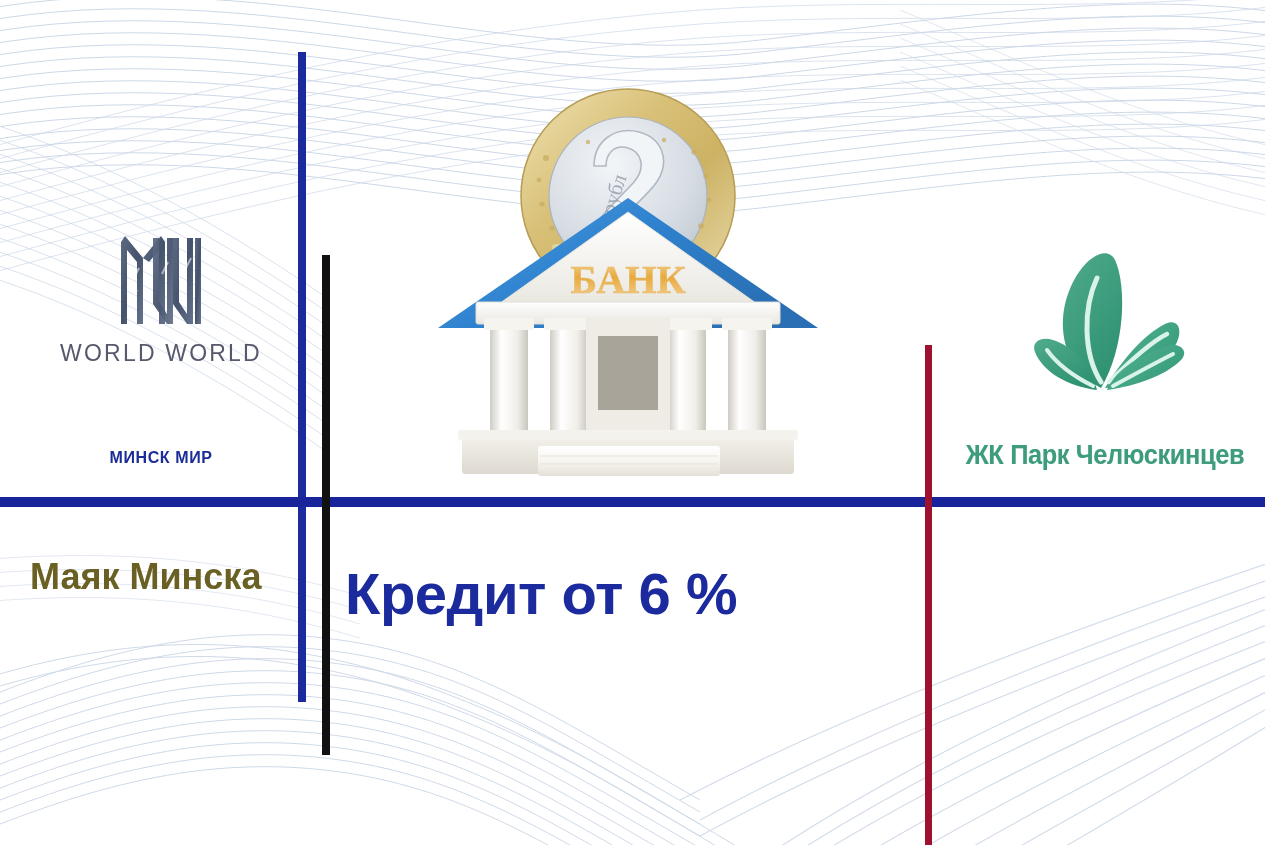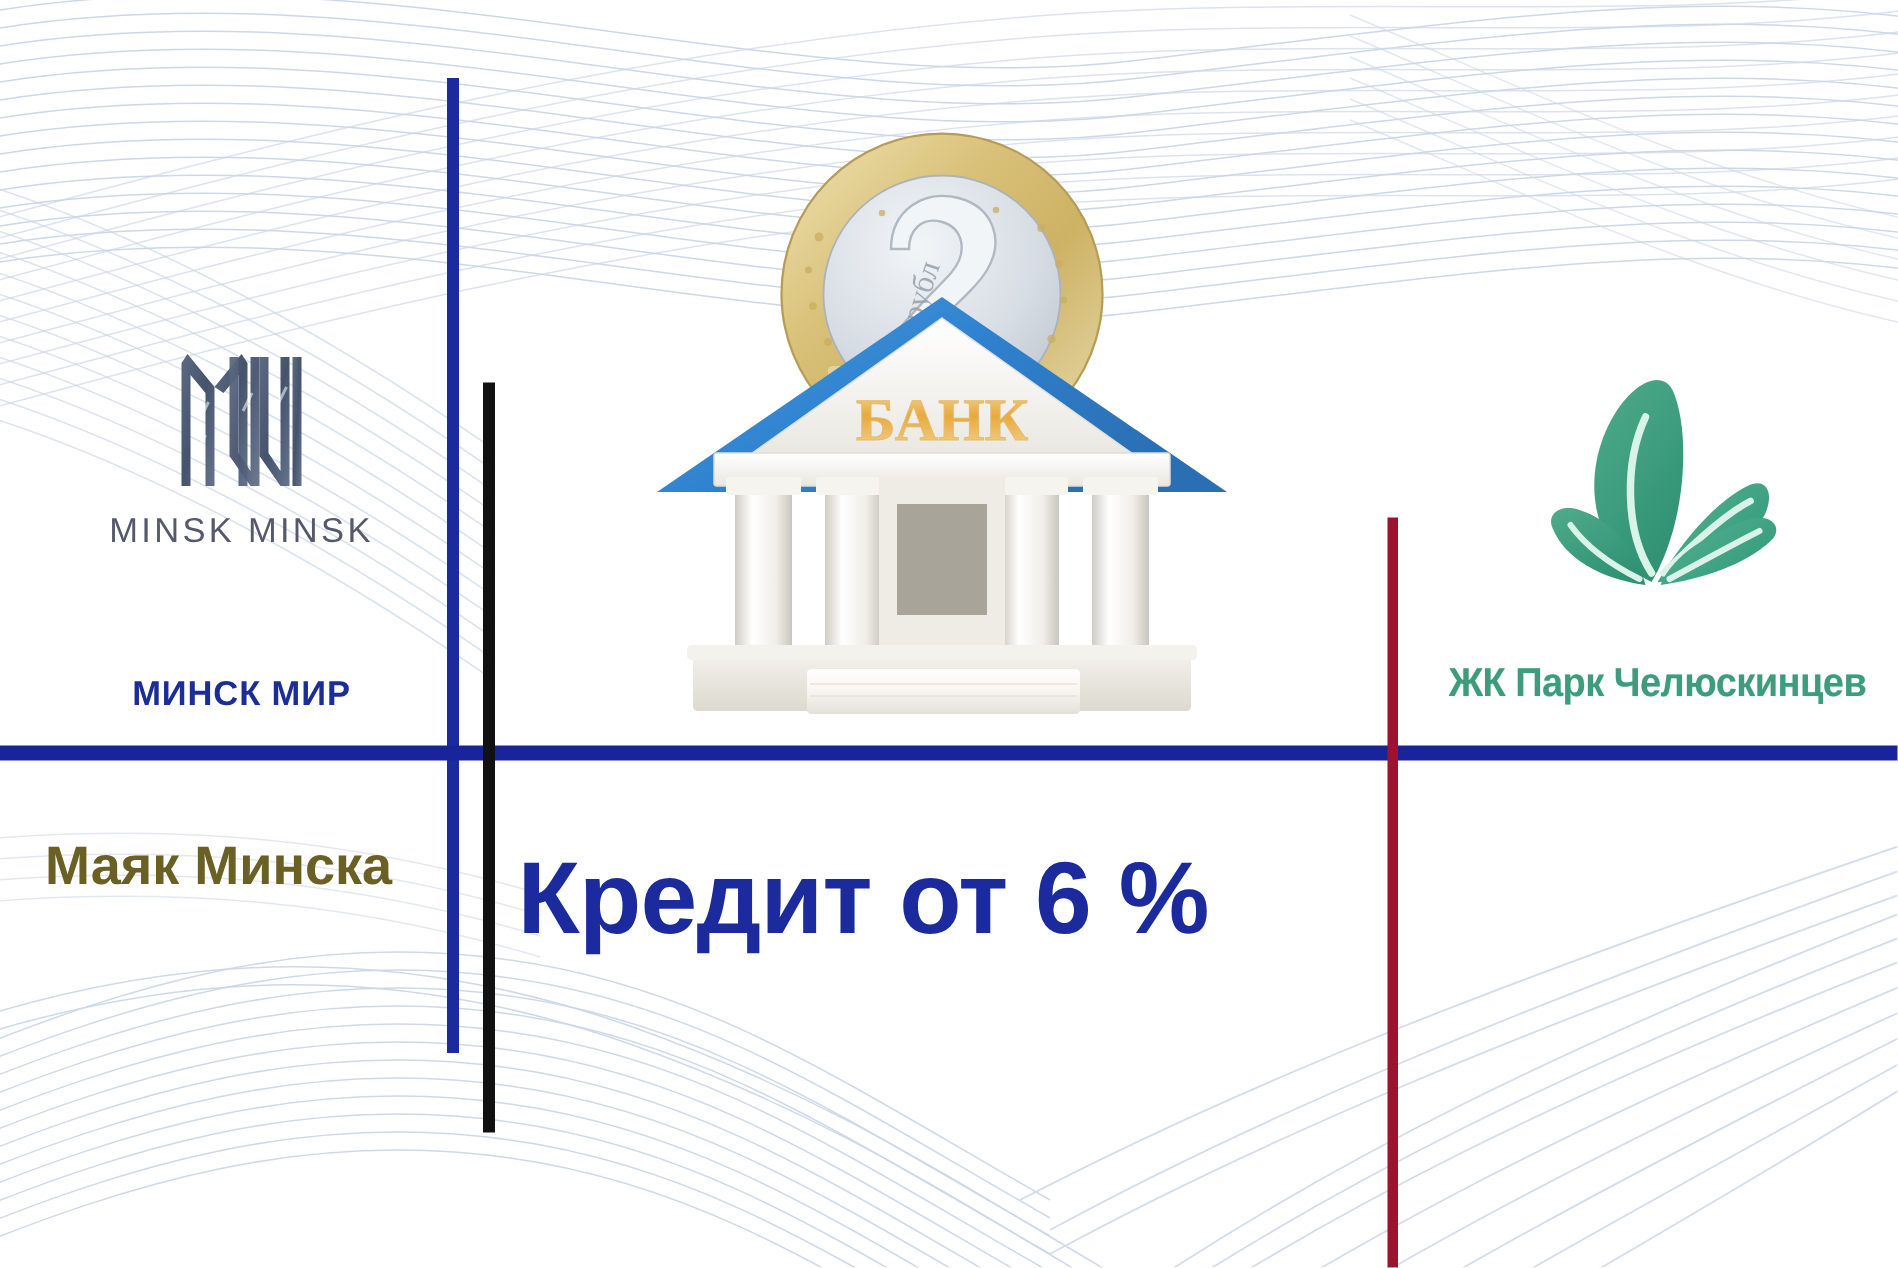--- a/index.html
+++ b/index.html
@@ -63,21 +63,21 @@
     font-weight:400;
     color:#55596b;
     font-family:"Liberation Sans",sans-serif;
     white-space:nowrap;
   }
   #minsk-mir{
     position:absolute;
     left:46px;top:449px;
     width:230px;
     text-align:center;
-    font-size:23px;
+    font-size:16px;
     font-weight:700;
     letter-spacing:0.6px;
     color:#1b2d96;
     z-index:8;
     white-space:nowrap;
   }
   #mayak-minska{
     position:absolute;
     left:30px;top:556px;
     width:250px;
@@ -119,21 +119,21 @@
     left:418px;top:48px;
     width:420px;height:430px;
     z-index:4;
   }
 
   
   #headline{
     position:absolute;
     left:345px;top:565px;
     width:580px;
-    font-size:68px;
+    font-size:58px;
     font-weight:700;
     color:#1b2a9c;
     letter-spacing:-0.5px;
     line-height:1;
     white-space:nowrap;
     z-index:8;
   }
 </style>
 </head>
 <body>
@@ -380,21 +380,21 @@
       <path d="M64 10 L70 10 L70 74 L78 86 L78 10 L84 10 L84 96 L78 96 L64 76 Z" fill="url(#mwg)"></path>
       <path d="M86 10 L92 10 L92 96 L86 96 Z" fill="url(#mwg)"></path>
 
       <g stroke="#ffffff" stroke-width="2" opacity="0.55">
         <line x1="24" y1="52" x2="30" y2="40"></line>
         <line x1="22" y1="74" x2="28" y2="62"></line>
         <line x1="53" y1="46" x2="59" y2="34"></line>
         <line x1="76" y1="42" x2="82" y2="30"></line>
       </g>
     </svg>
-    <div class="mw-wordmark">MINSK MINSK</div>
+    <div class="mw-wordmark">WORLD WORLD</div>
   </div>
 
   <div id="minsk-mir">МИНСК МИР</div>
 
   <div id="mayak-minska">Маяк Минска</div>
 
   <div id="pc-block">
     <svg id="pc-leaf" width="200" height="165" viewBox="0 0 200 165">
       <defs>
         <linearGradient id="lg1" x1="0" y1="0" x2="0.6" y2="1">

